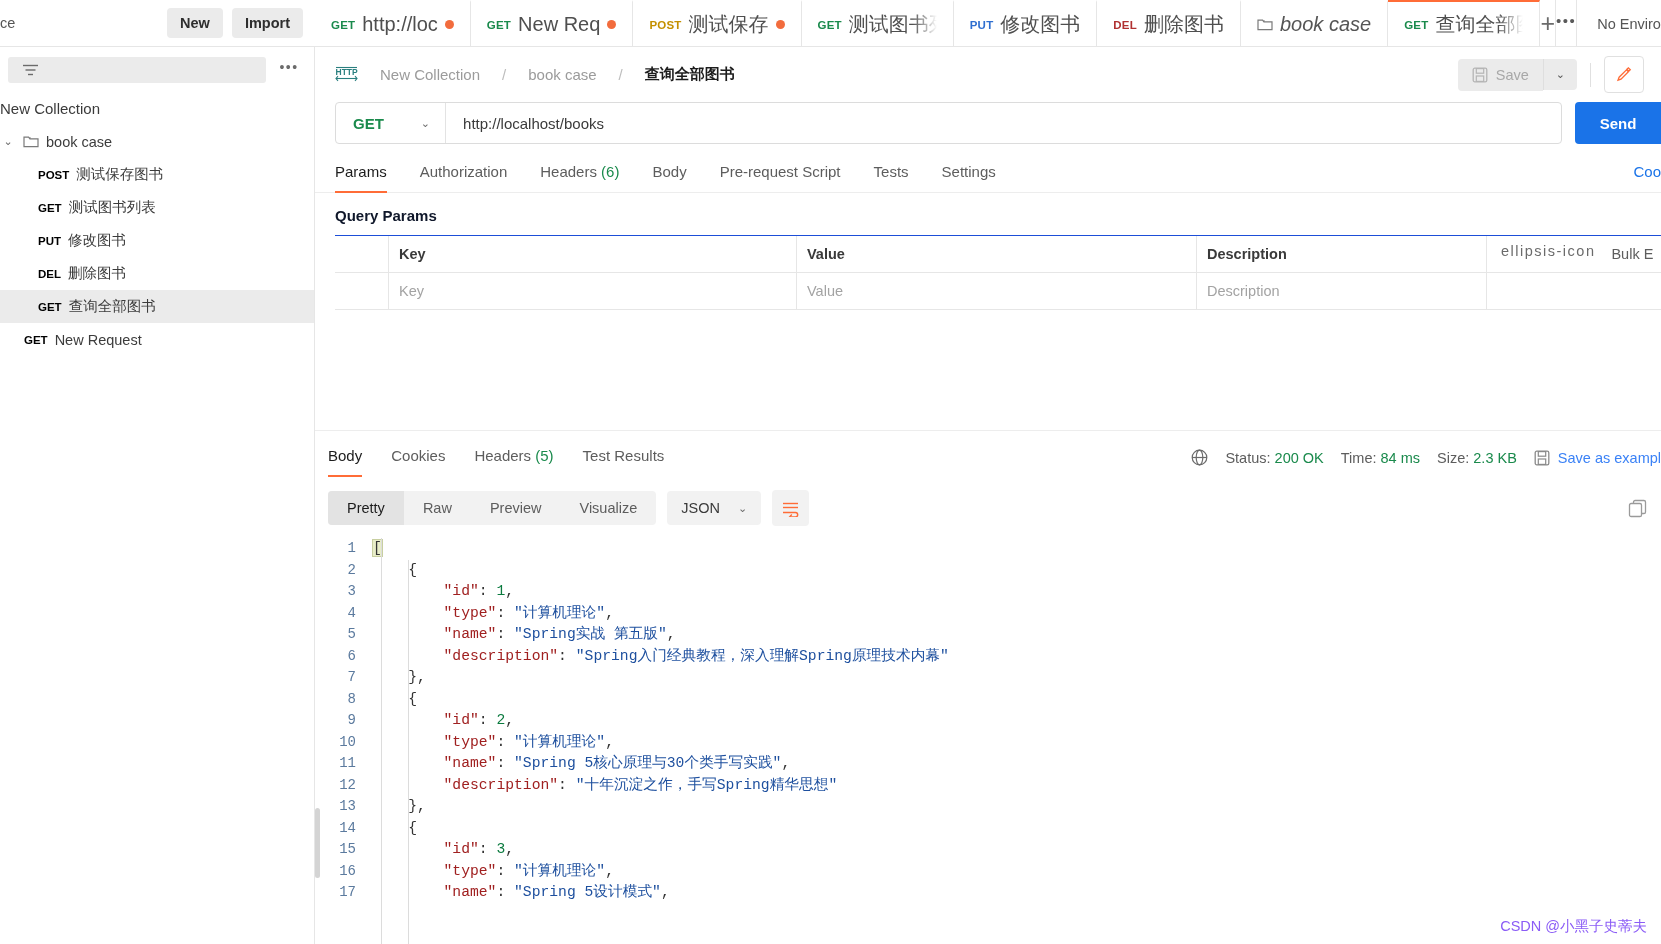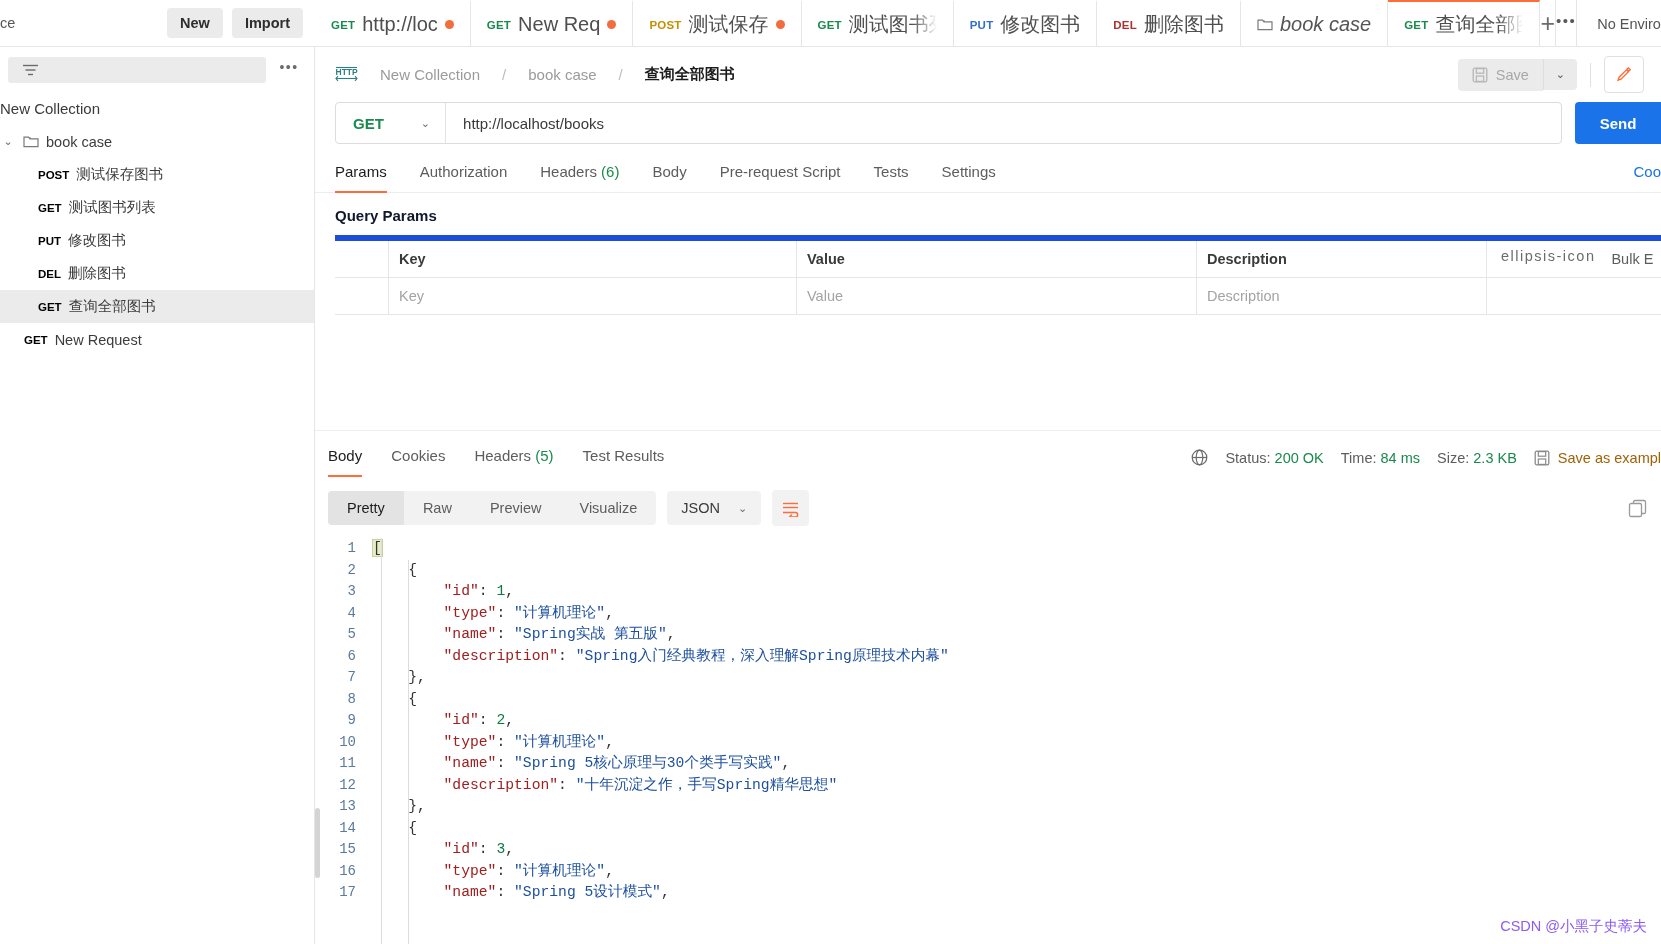--- a/index.html
+++ b/index.html
@@ -169,21 +169,21 @@
     content: ""; position: absolute; left: 0; right: 0; bottom: -1px;
     height: 2.5px; background: #ff6c37;
   }
   .rt .cnt { color: #1a8a4c; }
   .cookies-link {
     position: absolute; right: 0px; bottom: 12px;
     font-size: 15px; color: #1a73e8; cursor: pointer; white-space: nowrap;
   }
 
   .qp-title { font-size: 15px; font-weight: bold; color: #0f172a; padding: 14px 0 11px 20px; }
-  .qtable { margin-left: 20px; border-top: 6px solid #1d4ed8; position: relative; }
+  .qtable { margin-left: 20px; border-top: 1px solid #1d4ed8; position: relative; }
   .qrow { display: flex; border-bottom: 1px solid #e6e6e6; height: 37px; align-items: center; }
   .qc { padding-left: 10px; font-size: 14.5px; height: 100%; display: flex; align-items: center; border-right: 1px solid #e6e6e6; }
   .qc.chk { width: 54px; border-right: 1px solid #e6e6e6; }
   .qc.key { width: 408px; }
   .qc.val { width: 400px; }
   .qc.desc { width: 290px; border-right: 1px solid #e6e6e6; }
   .qc.hd { font-weight: bold; color: #3a3a3a; }
   .qc.ph { color: #a3a3a3; }
   .bulk {
     display: flex; align-items: center; gap: 16px; padding-left: 14px;
@@ -198,21 +198,21 @@
     position: relative;
   }
   .rsp-meta {
     position: absolute; right: 0px; bottom: 10px;
     display: flex; align-items: center; gap: 17px; white-space: nowrap;
   }
   .meta-i { font-size: 14.5px; color: #5d5d5d; }
   .meta-i b { font-weight: normal; }
   .meta-v { color: #1a8a4c; }
   .globe { width: 17px; height: 17px; }
-  .saveex { display: flex; align-items: center; gap: 8px; font-size: 14.5px; color: #a16207; cursor: pointer; }
+  .saveex { display: flex; align-items: center; gap: 8px; font-size: 14.5px; color: #3b82f6; cursor: pointer; }
 
   .pillrow { display: flex; align-items: center; gap: 11px; padding: 14px 0 0 13px; }
   .pills { display: flex; background: #f2f2f2; border-radius: 4px; overflow: hidden; }
   .pill { padding: 9px 19px; font-size: 14.5px; color: #5d5d5d; cursor: pointer; }
   .pill.active { background: #e3e3e3; color: #1c1c1c; }
   .selbox {
     display: flex; align-items: center; gap: 18px; background: #f2f2f2;
     border-radius: 4px; padding: 9px 14px; font-size: 14.5px; color: #3a3a3a; cursor: pointer;
   }
   .selbox .c { font-size: 11px; color: #6b6b6b; }

